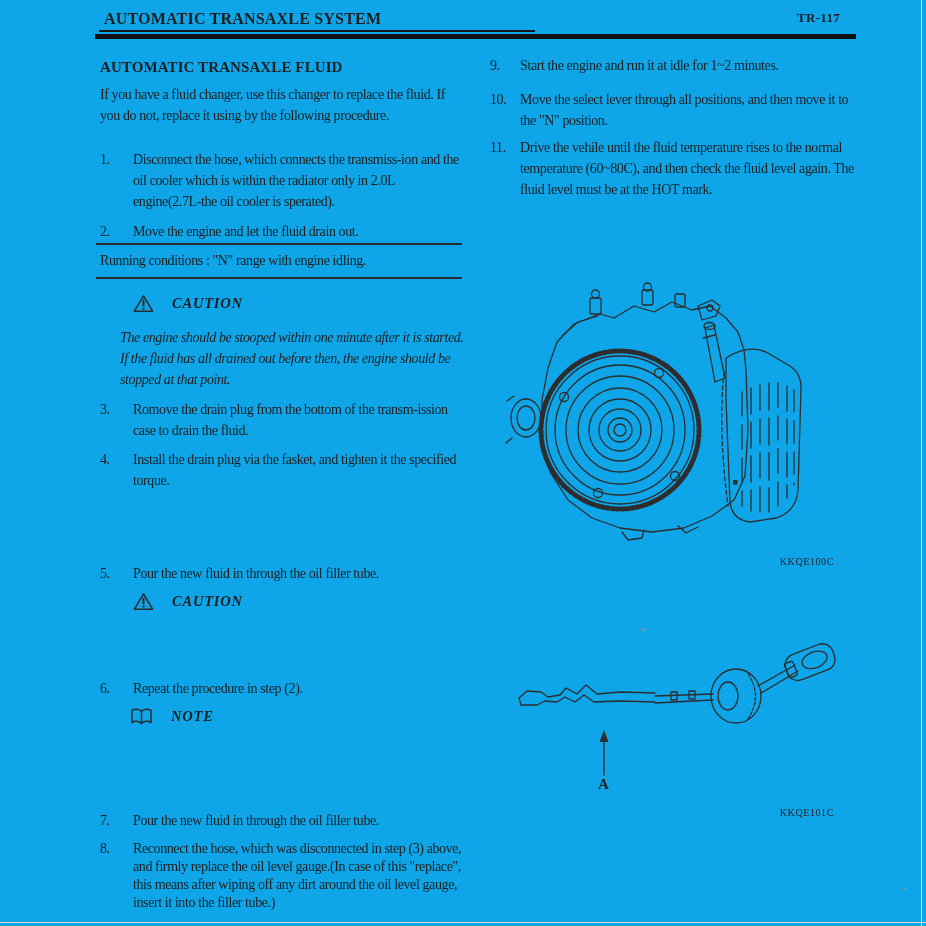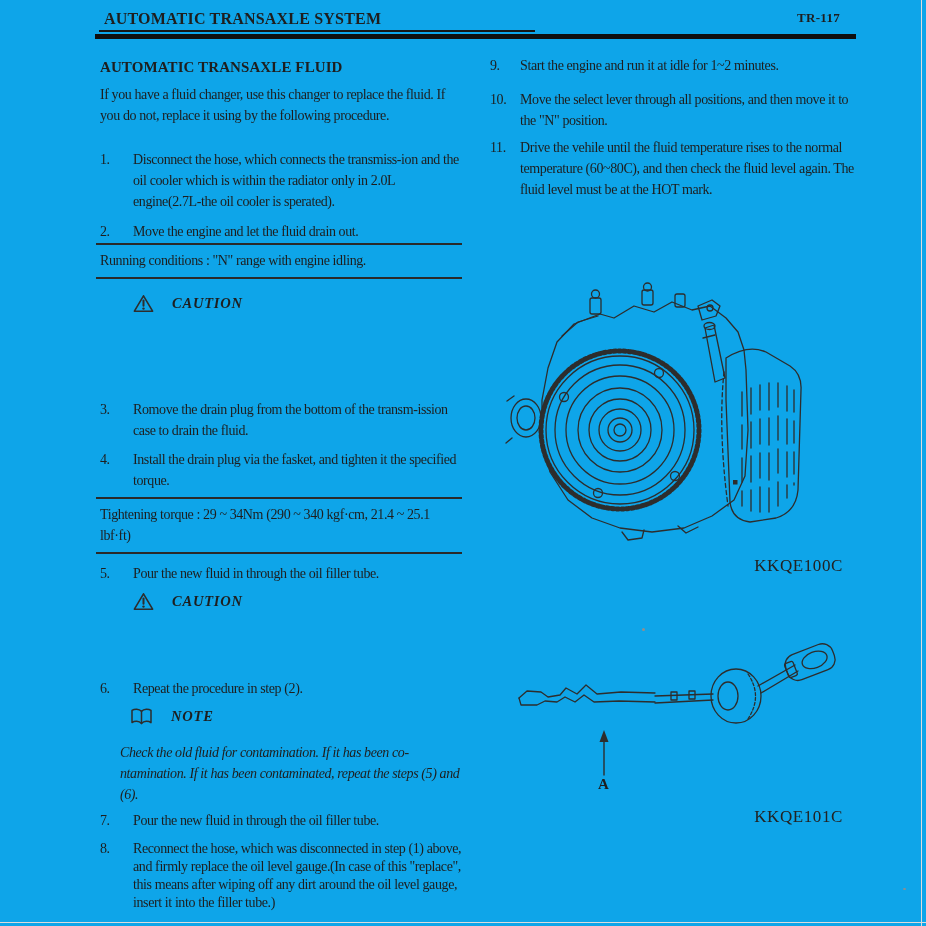--- a/index.html
+++ b/index.html
@@ -28,21 +28,21 @@
   .rule-box{border-top:2px solid #2a2a2a;border-bottom:2px solid #2a2a2a;padding:5px 2px 6px 4px;}
 
   
   .advisory-head{position:absolute;display:flex;align-items:center;gap:18px;}
   .adv-icon{flex:none;}
   .adv-label{font-size:14.5px;font-weight:bold;font-style:italic;letter-spacing:.8px;}
   .adv-body{position:absolute;left:120px;width:345px;font-size:14px;line-height:21px;letter-spacing:-0.4px;font-style:italic;}
 
   
   .fig{position:absolute;}
-  .fig-code{position:absolute;right:83px;font-size:17px;letter-spacing:.6px;color:#222;}
+  .fig-code{position:absolute;right:92px;font-size:10px;letter-spacing:.6px;color:#222;}
   .arrow-label{position:absolute;font-size:15px;font-weight:bold;}
 
   .speck{position:absolute;background:#8f8f8f;border-radius:50%;}
   .scan-edge-r{position:absolute;right:4px;top:0;width:1px;height:926px;background:#dcdcdc;}
   .scan-edge-b{position:absolute;left:0;bottom:3px;width:926px;height:1px;background:#dcdcdc;}
 
   svg.lineart{stroke:#2d2d2d;fill:none;stroke-linecap:round;stroke-linejoin:round;}
 </style>
 </head>
 <body>
@@ -73,34 +73,32 @@
   </div>
 
   <div class="advisory-head" style="left:133px;top:294px">
     <svg class="lineart adv-icon" width="21" height="19" viewBox="0 0 21 19">
       <path d="M10.5,1.8 L19.6,17.2 L1.4,17.2 Z" stroke-width="1.6"></path>
       <line x1="10.5" y1="6.5" x2="10.5" y2="11.8" stroke-width="2"></line>
       <circle cx="10.5" cy="14.6" r="1.2" fill="#2d2d2d" stroke="none"></circle>
     </svg>
     <span class="adv-label">CAUTION</span>
   </div>
+  <div class="adv-body" style="top:327px">The engine should be stooped within one minute after it is started. If the fluid has all drained out before then, the engine should be stopped at that point.</div>
 
   <div class="blk lc step" style="top:399px">
     <span class="num">3.</span>
     <span class="txt">Romove the drain plug from the bottom of the transm-ission case to drain the fluid.</span>
   </div>
 
   <div class="blk lc step" style="top:449px">
     <span class="num">4.</span>
     <span class="txt">Install the drain plug via the fasket, and tighten it the specified torque.</span>
   </div>
 
-  <div class="blk lc rule-box" style="top:497px;left:96px;width:360px;">
-    <span>Tightening torque : 29 ~ 34Nm (290 ~ 340 kgf·cm, 21.4 ~ 25.1 lbf·ft)</span>
-  </div>
 
   <div class="blk lc step" style="top:563px">
     <span class="num">5.</span>
     <span class="txt">Pour the new fluid in through the oil filler tube.</span>
   </div>
 
   <div class="advisory-head" style="left:133px;top:592px">
     <svg class="lineart adv-icon" width="21" height="19" viewBox="0 0 21 19">
       <path d="M10.5,1.8 L19.6,17.2 L1.4,17.2 Z" stroke-width="1.6"></path>
       <line x1="10.5" y1="6.5" x2="10.5" y2="11.8" stroke-width="2"></line>
@@ -114,30 +112,29 @@
     <span class="txt">Repeat the procedure in step (2).</span>
   </div>
 
   <div class="advisory-head" style="left:130px;top:707px">
     <svg class="lineart adv-icon" width="23" height="19" viewBox="0 0 23 19">
       <path d="M11.5,4.2 C9,1.6 4.6,1.6 2,3.4 L2,15.6 C4.6,13.8 9,13.8 11.5,16.4 C14,13.8 18.4,13.8 21,15.6 L21,3.4 C18.4,1.6 14,1.6 11.5,4.2 Z" stroke-width="1.5"></path>
       <line x1="11.5" y1="4.2" x2="11.5" y2="16.4" stroke-width="1.5"></line>
     </svg>
     <span class="adv-label">NOTE</span>
   </div>
-  <div class="adv-body" style="top:742px">Check the old fluid for contamination. If it has been co-ntamination. If it has been contaminated, repeat the steps (5) and (6).</div>
 
   <div class="blk lc step" style="top:810px">
     <span class="num">7.</span>
     <span class="txt">Pour the new fluid in through the oil filler tube.</span>
   </div>
 
   <div class="blk lc step tight" style="top:840px">
     <span class="num">8.</span>
-    <span class="txt">Reconnect the hose, which was disconnected in step (1) above, and firmly replace the oil level gauge.(In case of this "replace", this means after wiping off any dirt around the oil level gauge, insert it into the filler tube.)</span>
+    <span class="txt">Reconnect the hose, which was disconnected in step (3) above, and firmly replace the oil level gauge.(In case of this "replace", this means after wiping off any dirt around the oil level gauge, insert it into the filler tube.)</span>
   </div>
 
   <div class="blk rc step" style="top:55px">
     <span class="num" style="width:30px">9.</span>
     <span class="txt">Start the engine and run it at idle for 1~2 minutes.</span>
   </div>
 
   <div class="blk rc step" style="top:89px">
     <span class="num" style="width:30px">10.</span>
     <span class="txt">Move the select lever through all positions, and then move it to the "N" position.</span>

